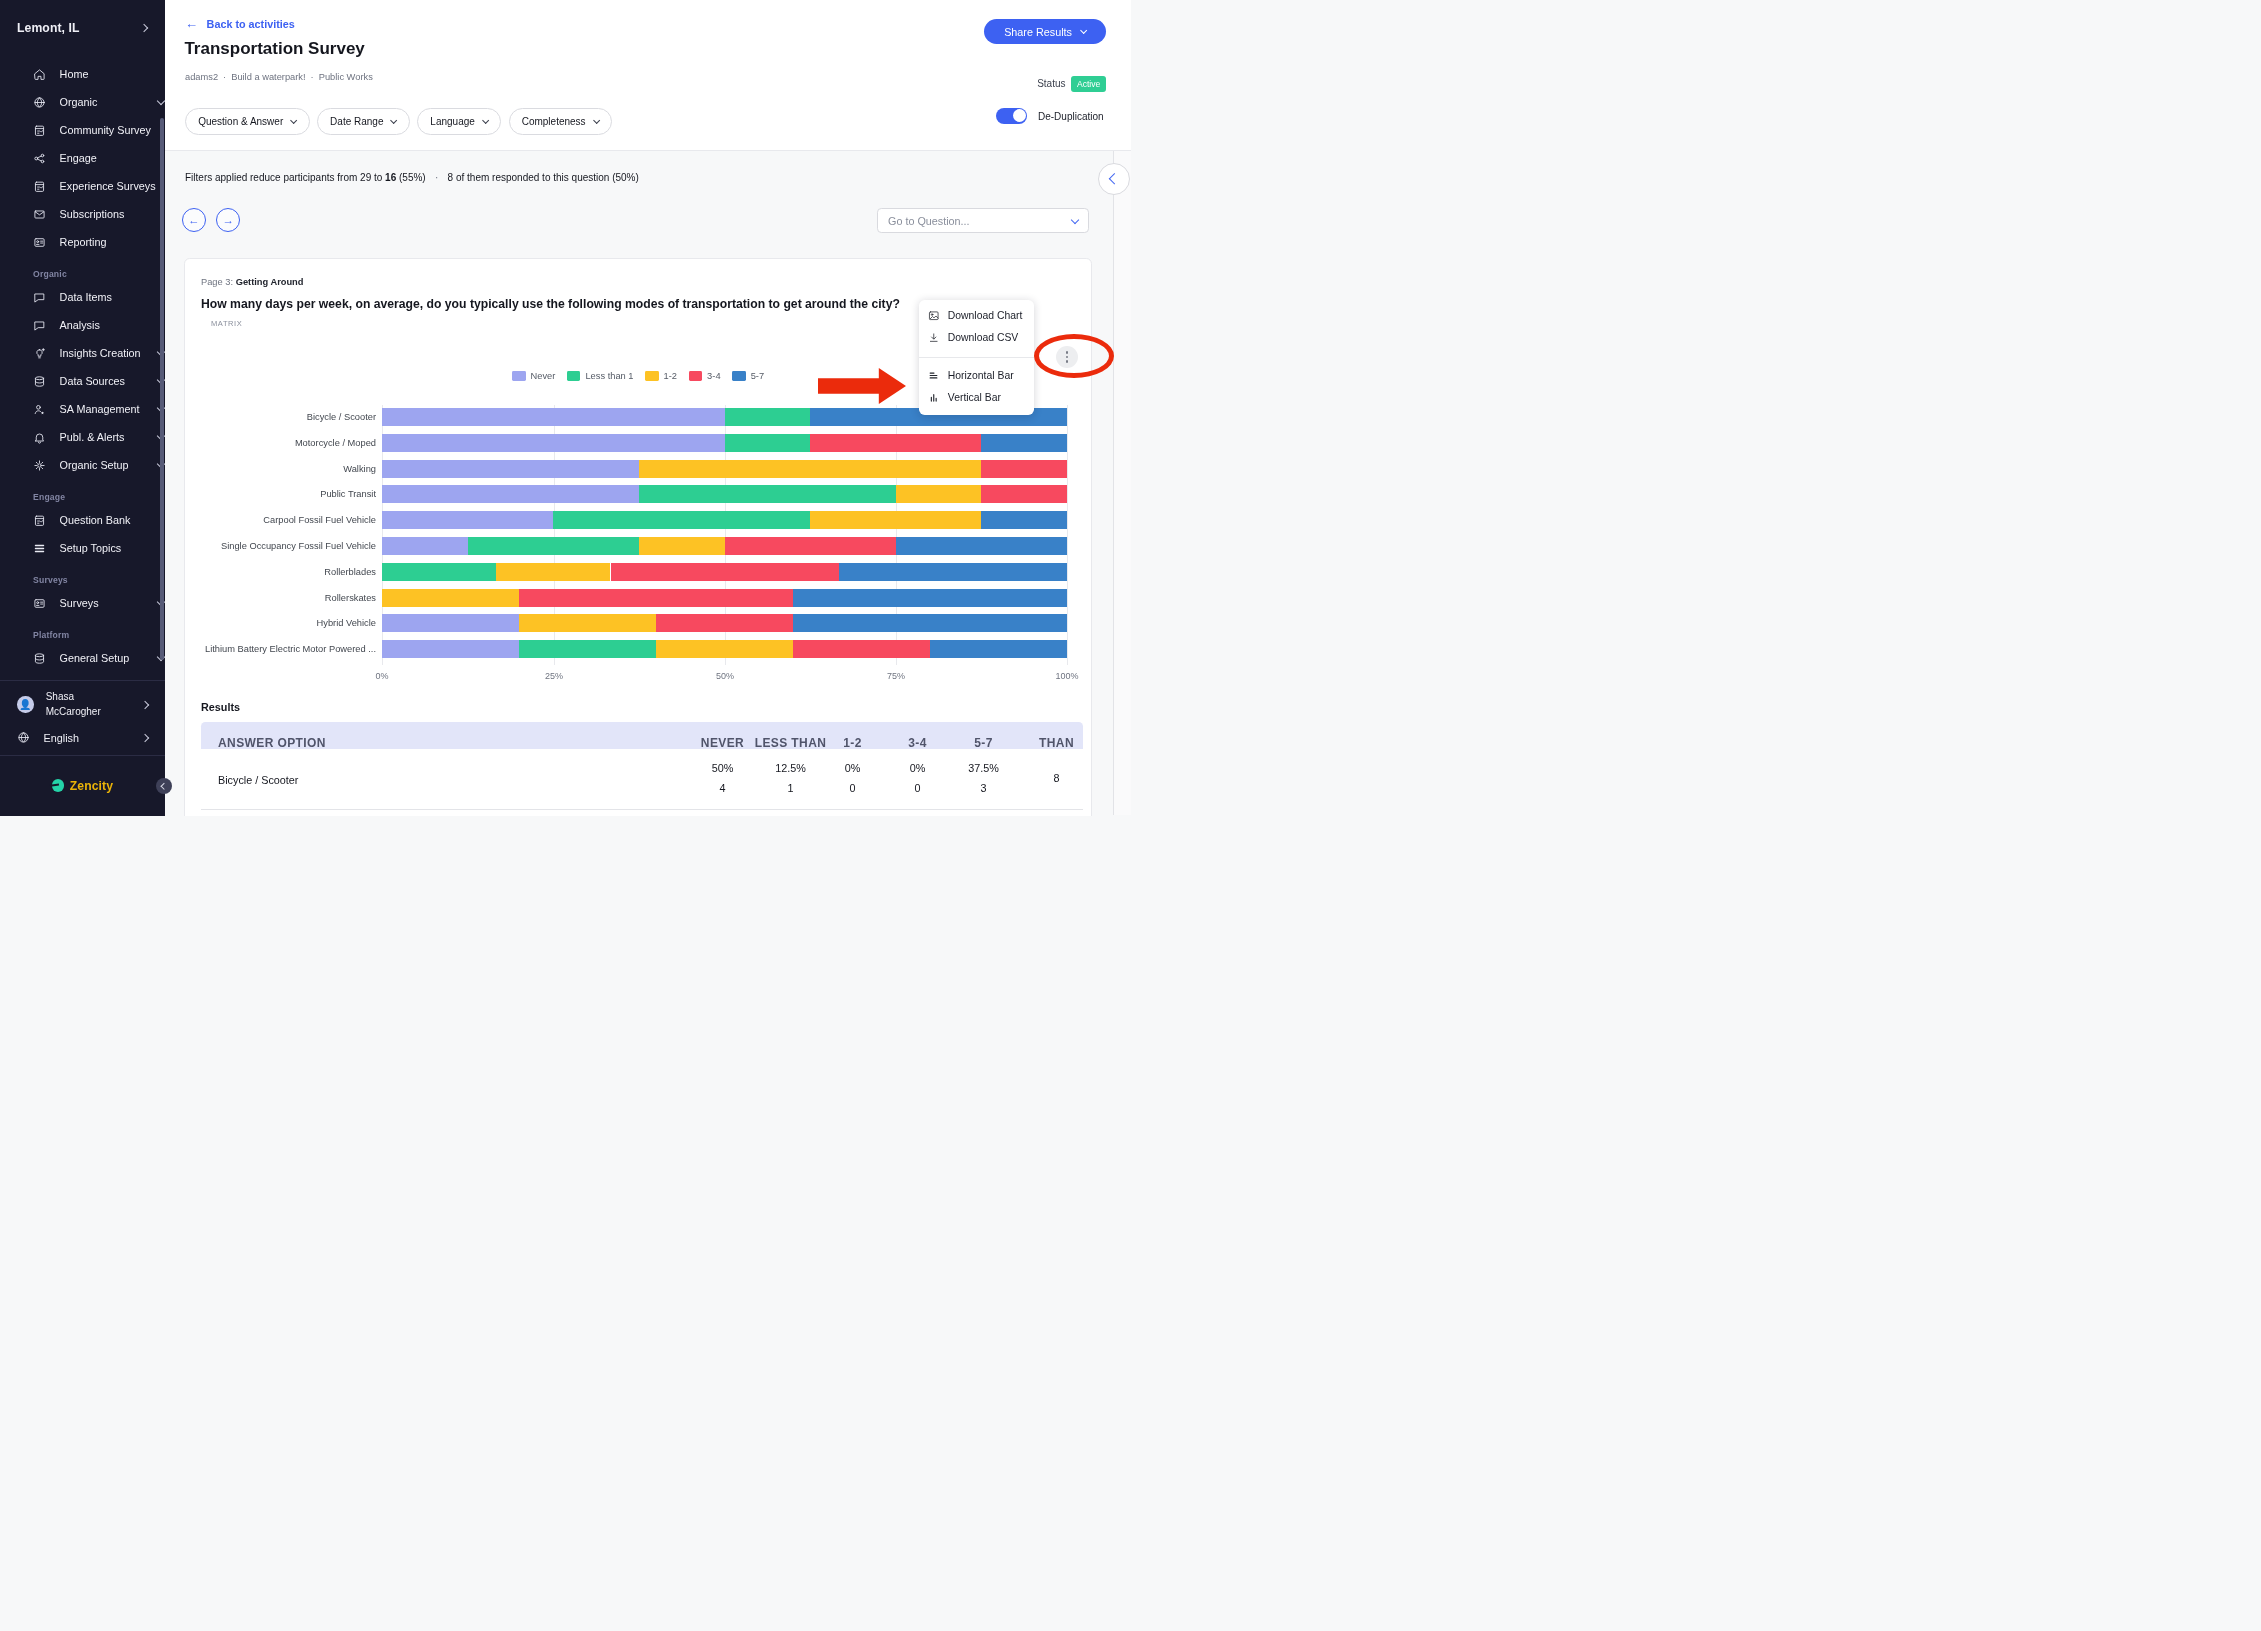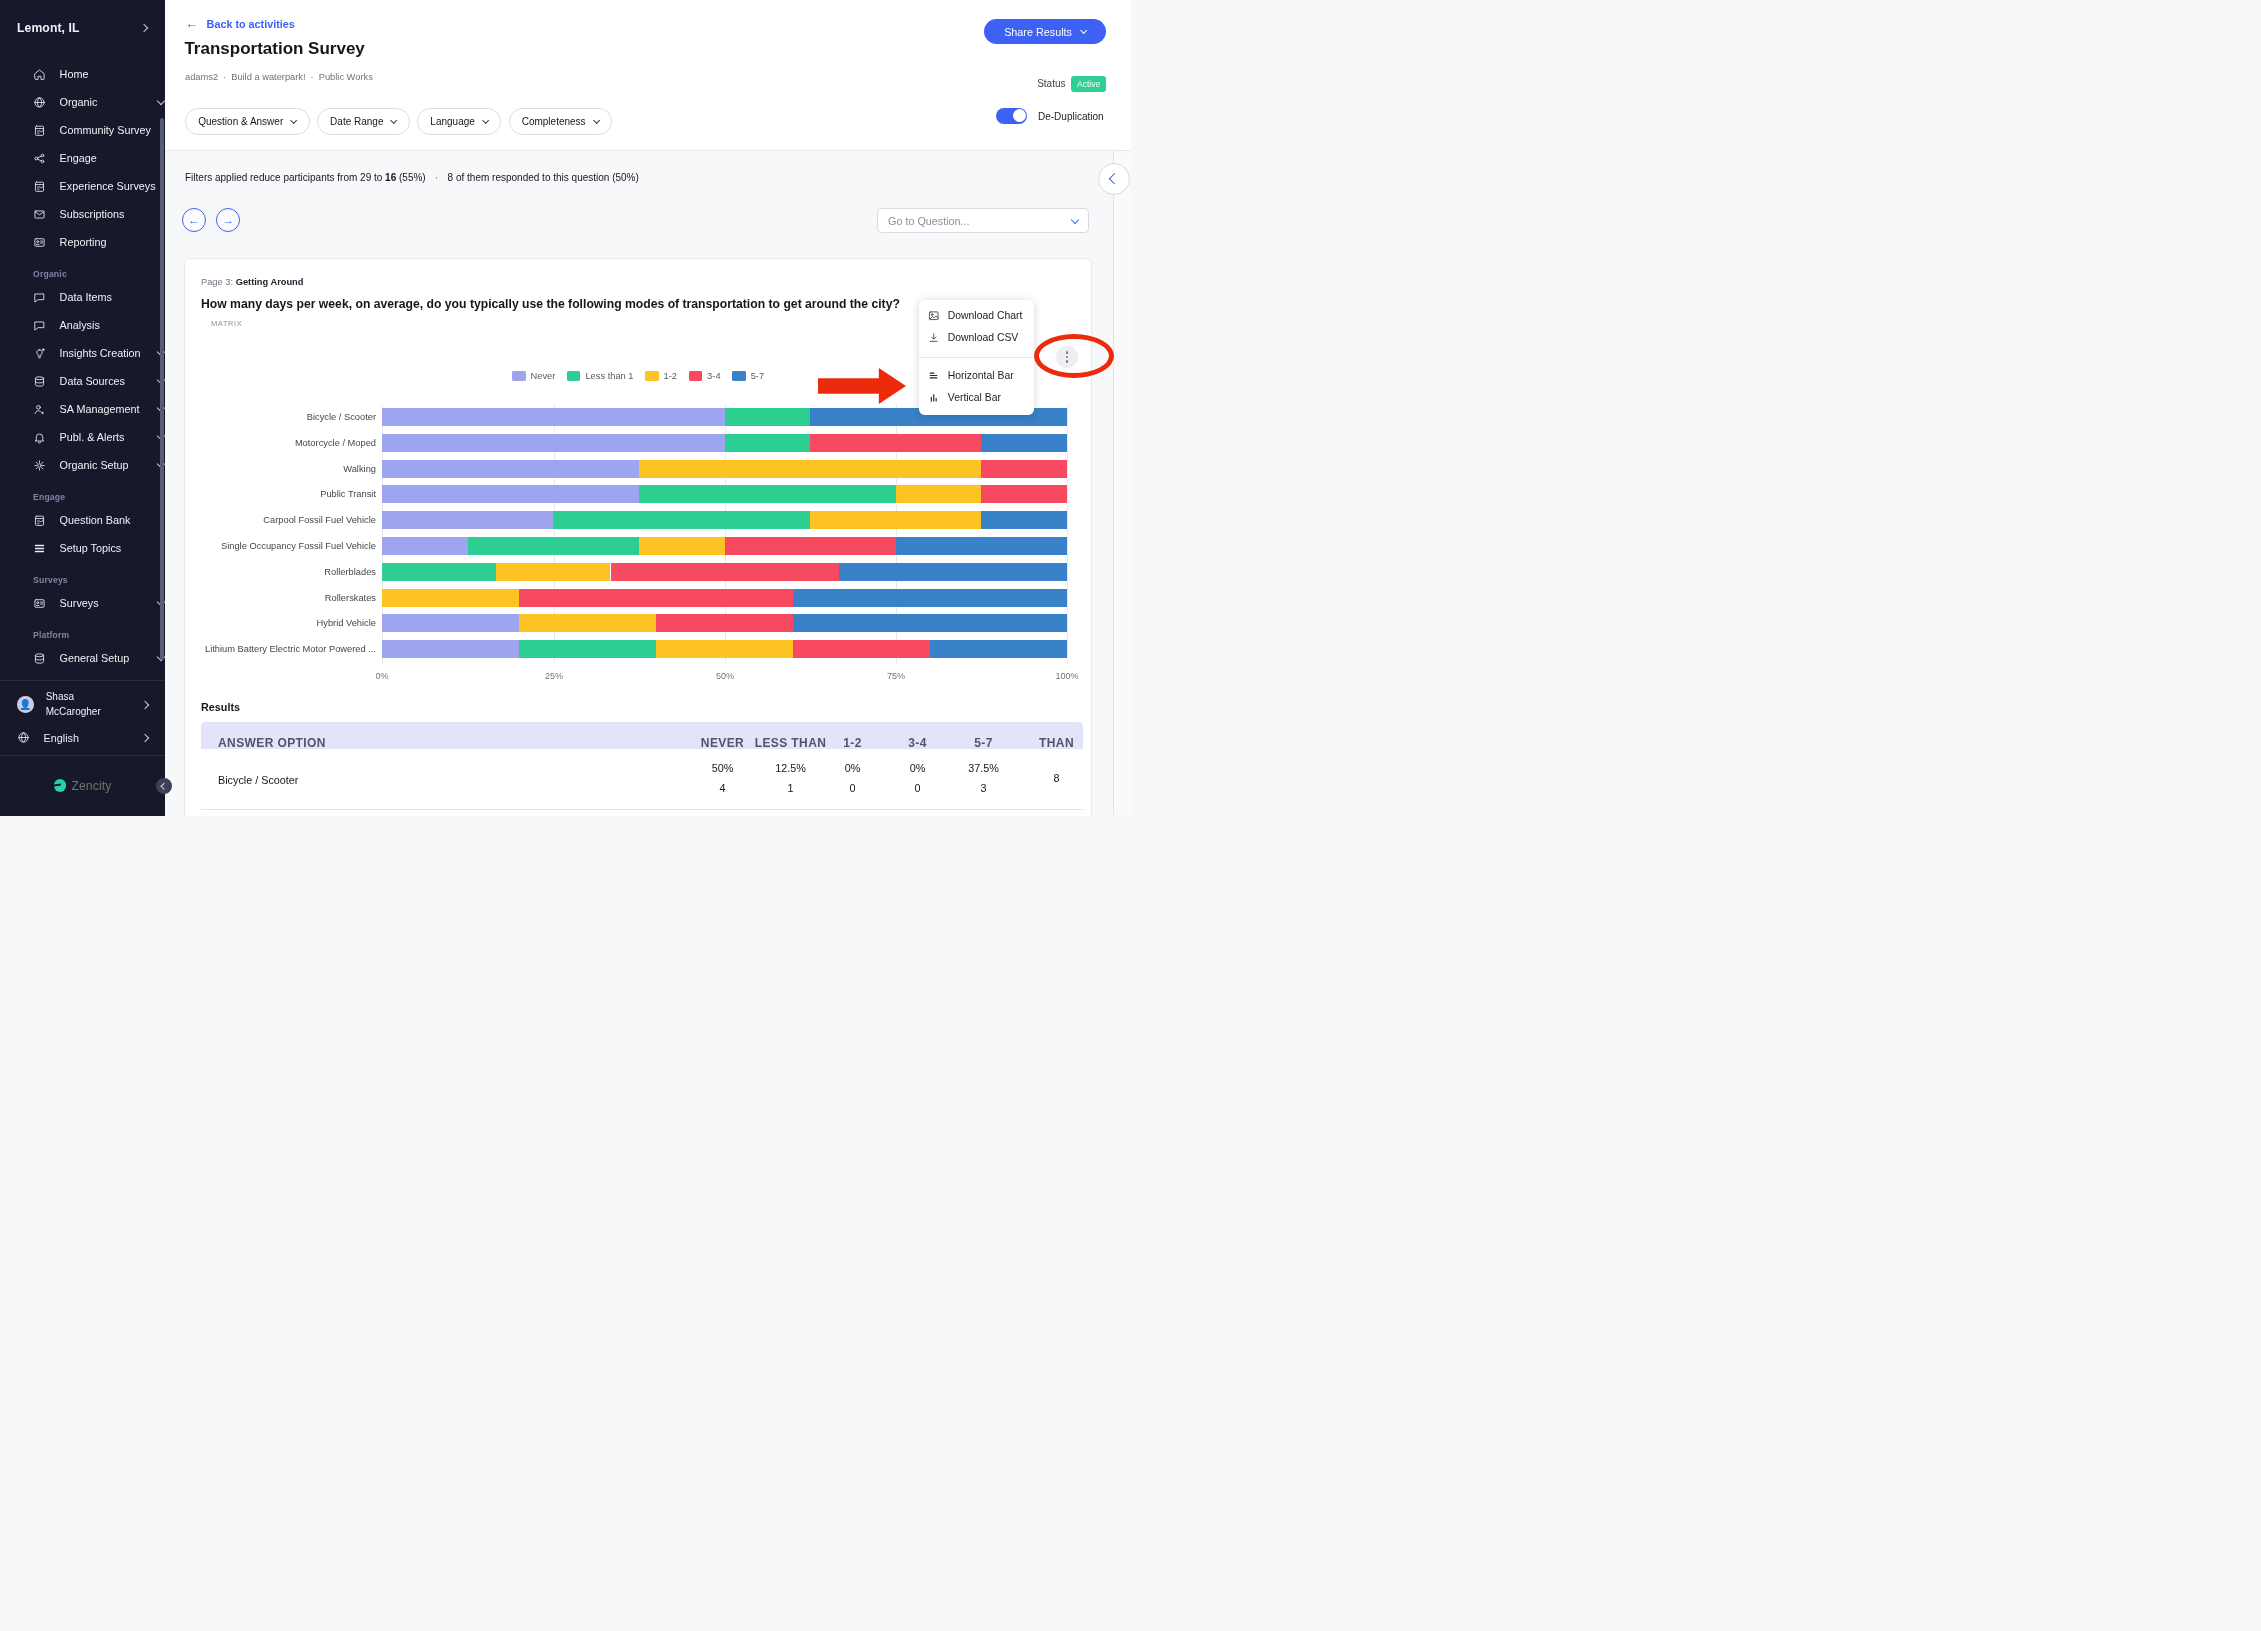--- a/index.html
+++ b/index.html
@@ -22,21 +22,21 @@
   .side-div{position:absolute;left:0;width:165px;height:0.7px;background:#2B2C44;}
   .user-row{position:absolute;left:0;top:686px;width:165px;display:flex;align-items:center;padding:0 16px 0 17px;box-sizing:border-box;height:37px;cursor:pointer;}
   .avatar{width:16.5px;height:16.5px;border-radius:50%;background:#C6CCE9;color:#FFF;font-size:10px;display:flex;align-items:center;justify-content:center;margin-right:12.2px;}
   .user-name{flex:1;font-size:10px;line-height:14.3px;color:#F1F1F7;}
   .eng-row{position:absolute;left:0;top:723px;width:165px;height:29px;display:flex;align-items:center;padding:0 16px 0 17px;box-sizing:border-box;cursor:pointer;}
   .eng-row .ico{width:13px;height:13px;margin-right:13.6px;display:flex;align-items:center;}
   .eng-row .lbl{flex:1;font-size:10.8px;}
   .logo-row{position:absolute;left:0;top:755px;width:165px;height:61px;display:flex;align-items:center;justify-content:center;gap:5.7px;}
   .logo-mark{width:12.2px;height:12.2px;border-radius:50%;background:#24D3A8;position:relative;}
   .logo-mark:after{content:"";position:absolute;left:-1.4px;top:5px;width:9.3px;height:2.2px;background:#17182A;transform:rotate(-8deg);}
-  .logo-text{font-size:12.2px;font-weight:normal;color:#737373;letter-spacing:0.1px;}
+  .logo-text{font-size:12.2px;font-weight:bold;color:#eab308;letter-spacing:0.1px;}
   .side-collapse{position:absolute;left:156px;top:778px;width:16px;height:16px;border-radius:50%;background:#3E4058;color:#D9DAE6;display:flex;align-items:center;justify-content:center;z-index:8;cursor:pointer;}
   .side-collapse .chev{width:3.6px;height:3.6px;border-width:1.1px;}
   
   .topbar{position:absolute;left:165px;top:0;width:966px;height:151px;background:#FFF;border-bottom:0.7px solid #E8E9ED;box-sizing:border-box;}
   .back-link{position:absolute;left:20px;top:17px;display:flex;align-items:center;gap:8.6px;color:#3D61F2;font-size:10.8px;font-weight:bold;cursor:pointer;}
   .back-arrow{font-size:13px;line-height:13px;}
   .page-title{position:absolute;left:19.4px;top:39px;font-size:17px;font-weight:bold;color:#15171F;}
   .meta-line{position:absolute;left:20px;top:72px;font-size:9.3px;color:#6E7380;display:flex;gap:5px;align-items:center;}
   .share-btn{position:absolute;left:819px;top:19.4px;width:122px;height:25px;border-radius:13px;background:#3D61F2;color:#FFF;display:flex;align-items:center;justify-content:center;gap:8.6px;font-size:10.8px;cursor:pointer;}
   .share-btn .chev{border-color:#FFF;width:4.3px;height:4.3px;margin-top:-2.2px;}

